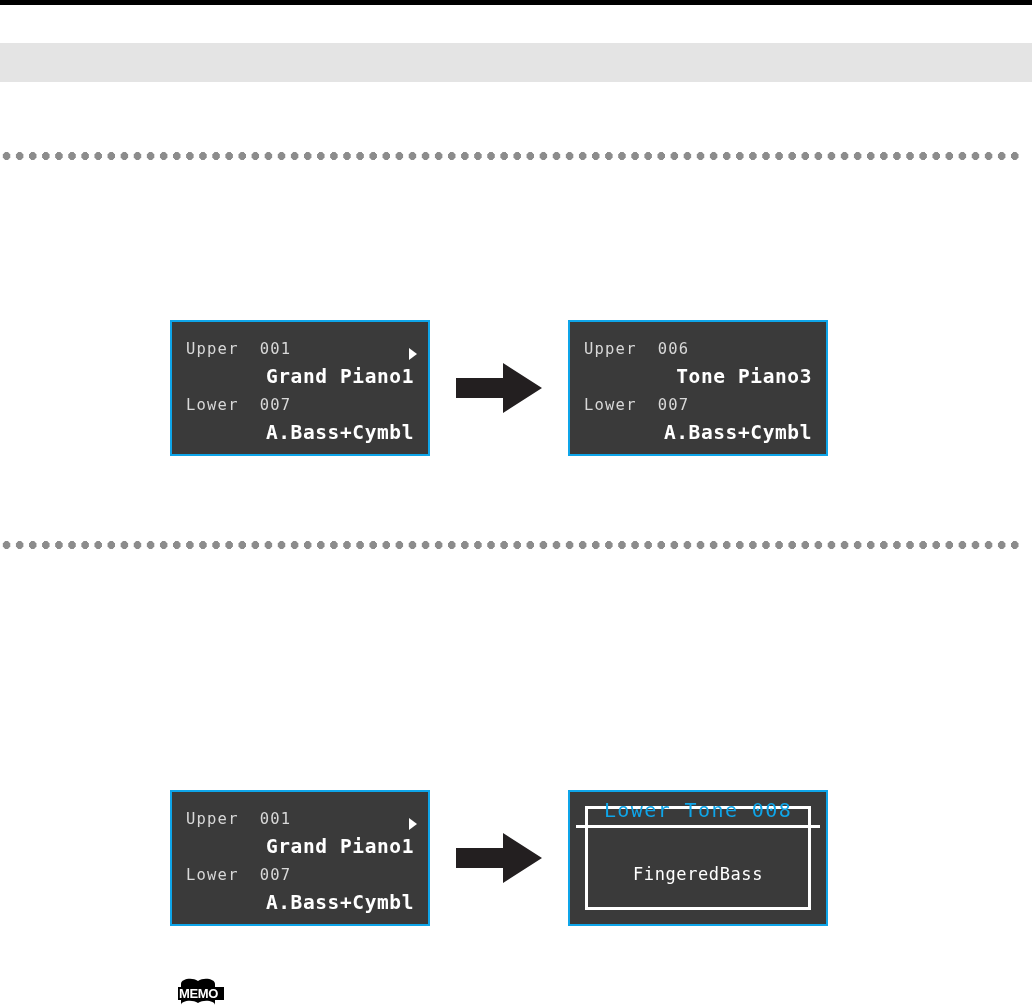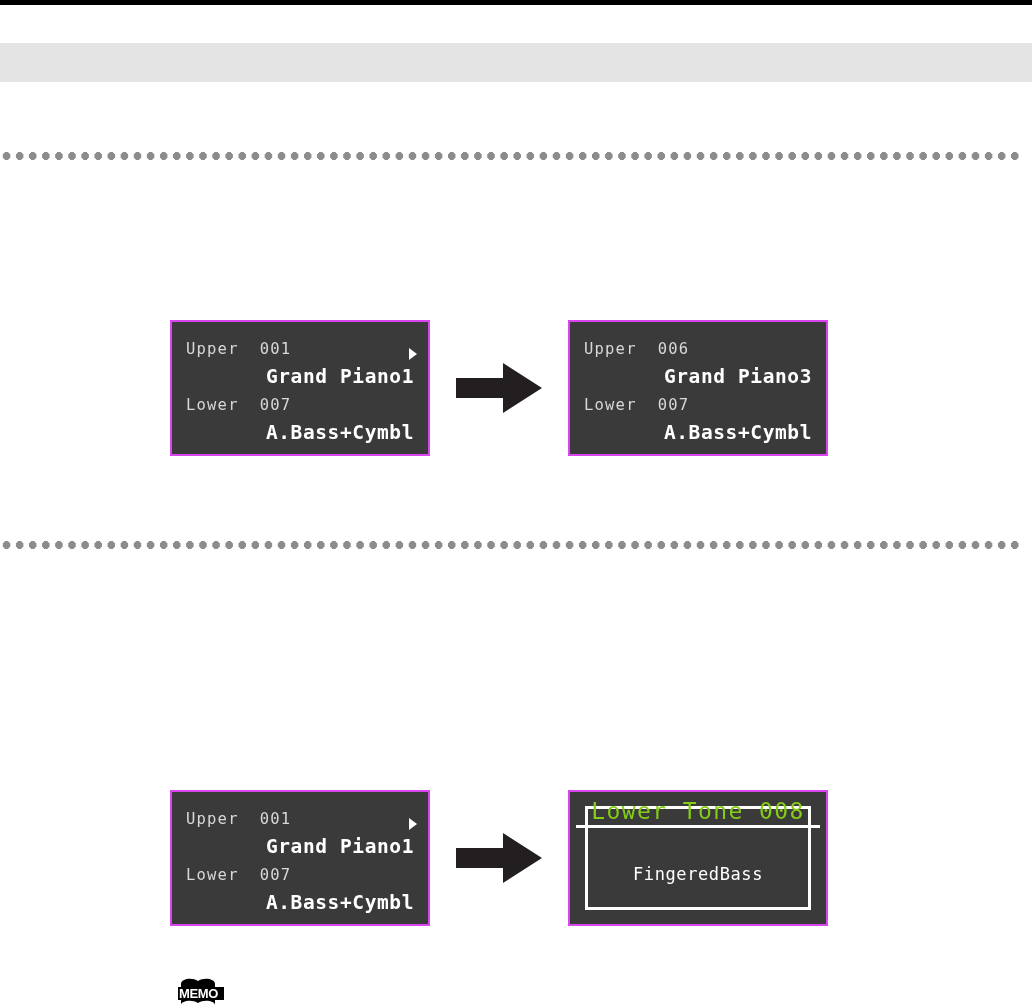--- a/index.html
+++ b/index.html
@@ -55,21 +55,21 @@
     align-items: center;
   }
   .step-row.r1 { left: 170px; top: 320px; }
   .step-row.r2 { left: 170px; top: 790px; }
 
   
   .lcd {
     width: 260px;
     height: 136px;
     background: #3a3a3a;
-    border: 2px solid #d946ef;
+    border: 2px solid #0ea5e9;
     box-sizing: border-box;
     position: relative;
     color: #ffffff;
     font-family: "DejaVu Sans Mono", monospace;
     flex: none;
   }
 
   
   .lcd-dual {
     padding: 20px 14px 0 14px;
@@ -118,23 +118,23 @@
     bottom: 14px;
     border: 3px solid #ffffff;
     box-sizing: border-box;
   }
   .lcd-framed-title {
     position: absolute;
     left: 0;
     right: 0;
     top: 8px;
     text-align: center;
-    font-size: 23px;
+    font-size: 20px;
     letter-spacing: 1.4px;
-    color: #84cc16;
+    color: #0ea5e9;
     white-space: pre;
     line-height: 1;
   }
   .lcd-framed-divider {
     position: absolute;
     left: 6px;
     right: 6px;
     top: 33px;
     height: 3px;
     background: #ffffff;
@@ -194,21 +194,21 @@
   </div>
 
   <div class="flow-arrow">
     <svg width="86" height="54" viewBox="0 0 86 54" aria-hidden="true">
       <polygon points="0,17 47,17 47,2 86,27 47,52 47,37 0,37" fill="#231f20"></polygon>
     </svg>
   </div>
 
   <div class="lcd lcd-dual">
     <div class="lcd-line-small">Upper  006</div>
-    <div class="lcd-line-big">Grand Piano3</div>
+    <div class="lcd-line-big">Tone Piano3</div>
     <div class="lcd-gap"></div>
     <div class="lcd-line-small">Lower  007</div>
     <div class="lcd-line-big">A.Bass+Cymbl</div>
   </div>
 
 </div>
 
 <div class="dot-rule d2"></div>
 
 <div class="step-row r2">

